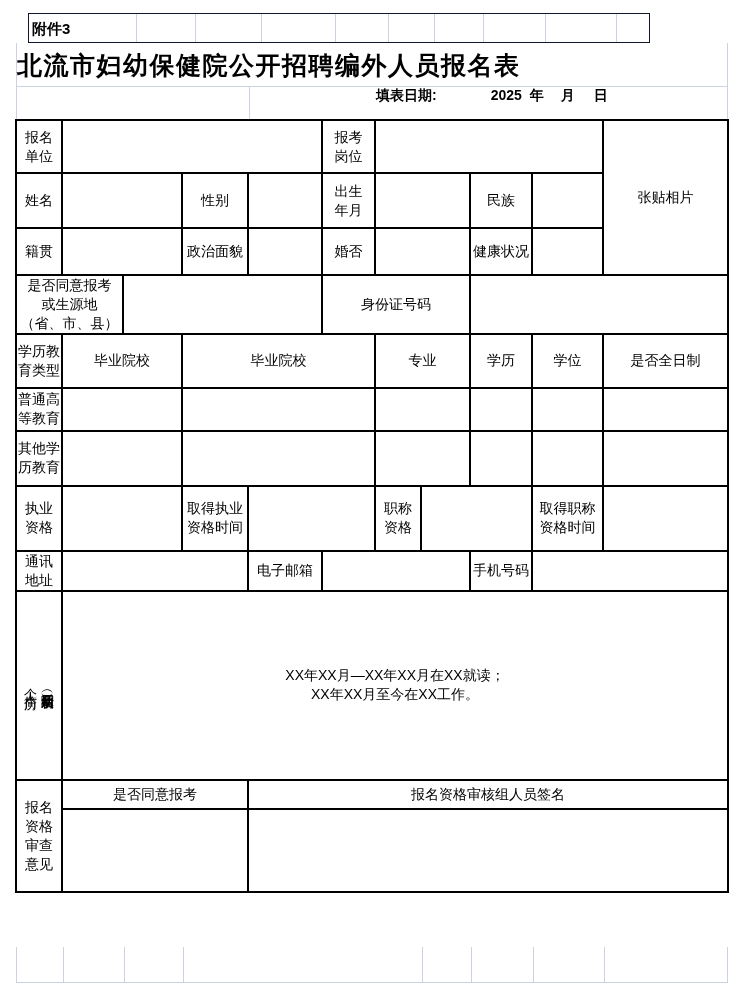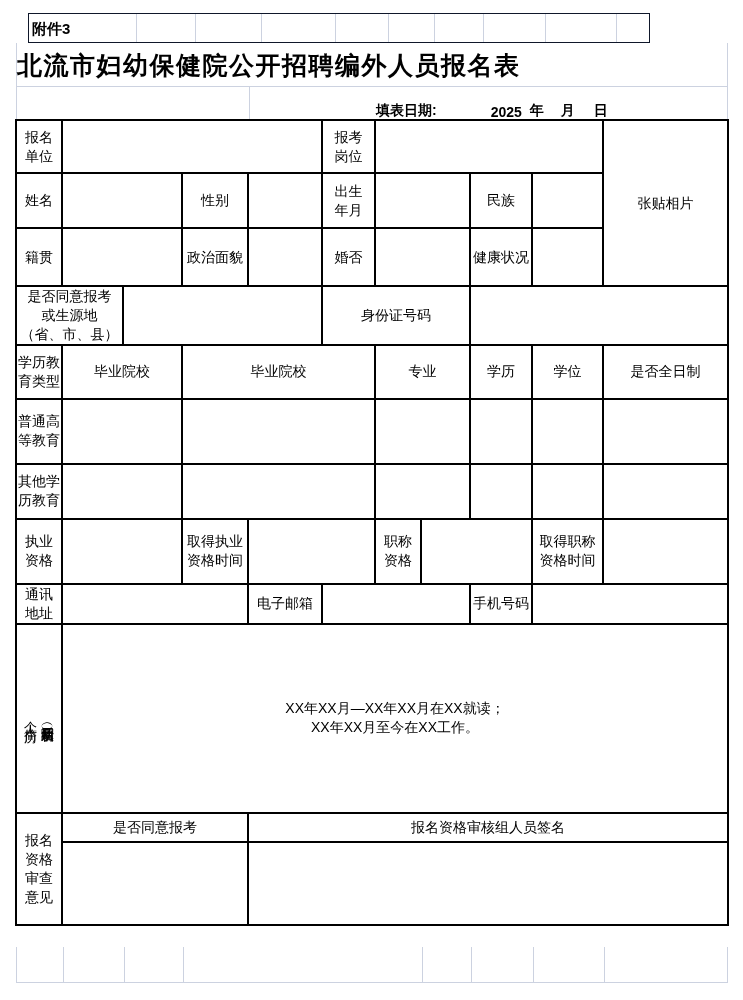--- a/index.html
+++ b/index.html
@@ -10,21 +10,21 @@
   .grid-top{left:16px;top:13px;width:622px;height:30px;border:1px solid #0f172a;margin-left:12px;}
   .title-row{left:16px;top:43px;width:712px;height:44px;
              border-left:1px solid #ccd2e0;border-right:1px solid #ccd2e0;border-bottom:1px solid #ccd2e0;
              text-align:left;line-height:44px;font-size:25px;font-weight:bold;letter-spacing:1.5px;}
   .date-row{left:16px;top:87px;width:712px;height:33px;
             border-left:1px solid #ccd2e0;border-right:1px solid #ccd2e0;}
   .grid-bottom{left:16px;top:947px;width:712px;height:36px;
                border-left:1px solid #ccd2e0;border-right:1px solid #ccd2e0;border-bottom:1px solid #ccd2e0;}
   .vl{position:absolute;top:0;bottom:0;width:1px;background:#ccd2e0;}
   .attach{position:absolute;left:3px;top:0;line-height:29px;font-size:15px;font-weight:bold;}
-  .date-content{position:absolute;left:359px;top:0;height:33px;display:flex;align-items:flex-end;
+  .date-content{position:absolute;left:359px;top:0;height:33px;display:flex;align-items:flex-start;
                 font-size:14px;font-weight:bold;white-space:nowrap;}
   .date-content .yr{margin-left:54px;}
   .date-content .u1{margin-left:8px;}
   .date-content .u2{margin-left:17px;}
   .date-content .u3{margin-left:19px;}
   
   table.form{position:absolute;left:15px;top:119px;width:712px;
              border-collapse:collapse;table-layout:fixed;}
   table.form td{border:2px solid #000;padding:0;text-align:center;vertical-align:middle;
                 font-size:14px;line-height:1.35;white-space:pre-line;overflow:hidden;}
@@ -93,21 +93,21 @@
         <td>姓名</td>
         <td colspan="2"></td>
         <td>性别</td>
         <td></td>
         <td>出生
 年月</td>
         <td colspan="2"></td>
         <td>民族</td>
         <td></td>
       </tr>
-      <tr style="height:58px">
+      <tr style="height:47px">
         <td>籍贯</td>
         <td colspan="2"></td>
         <td>政治面貌</td>
         <td></td>
         <td>婚否</td>
         <td colspan="2"></td>
         <td class="small">健康状况</td>
         <td></td>
       </tr>
       <tr style="height:53px">
@@ -121,21 +121,21 @@
       <tr style="height:54px">
         <td>学历教
 育类型</td>
         <td colspan="2">毕业院校</td>
         <td colspan="3">毕业院校</td>
         <td colspan="2">专业</td>
         <td>学历</td>
         <td>学位</td>
         <td>是否全日制</td>
       </tr>
-      <tr style="height:65px">
+      <tr style="height:43px">
         <td>普通高
 等教育</td>
         <td colspan="2"></td>
         <td colspan="3"></td>
         <td colspan="2"></td>
         <td></td>
         <td></td>
         <td></td>
       </tr>
       <tr style="height:55px">

